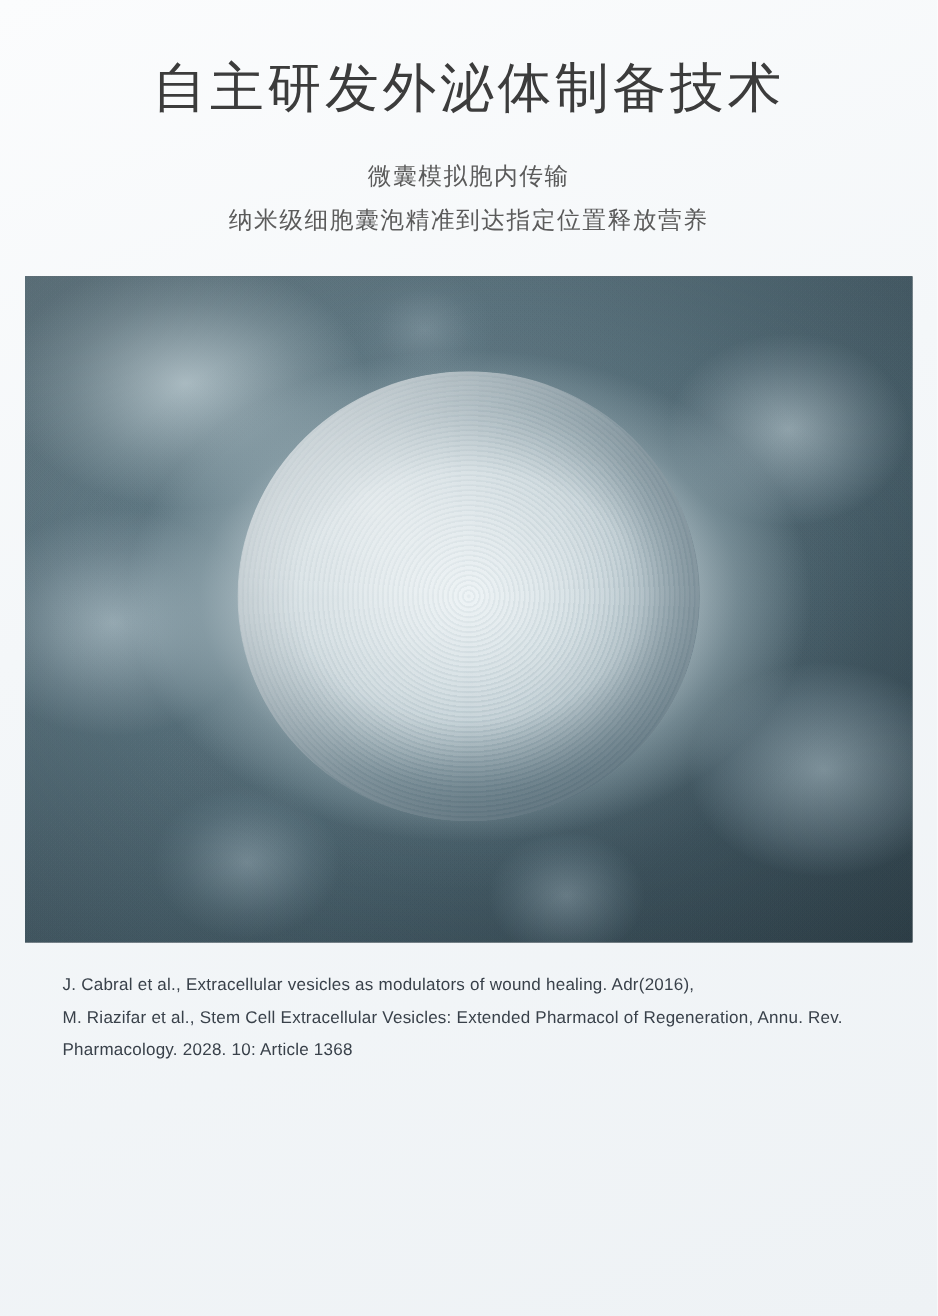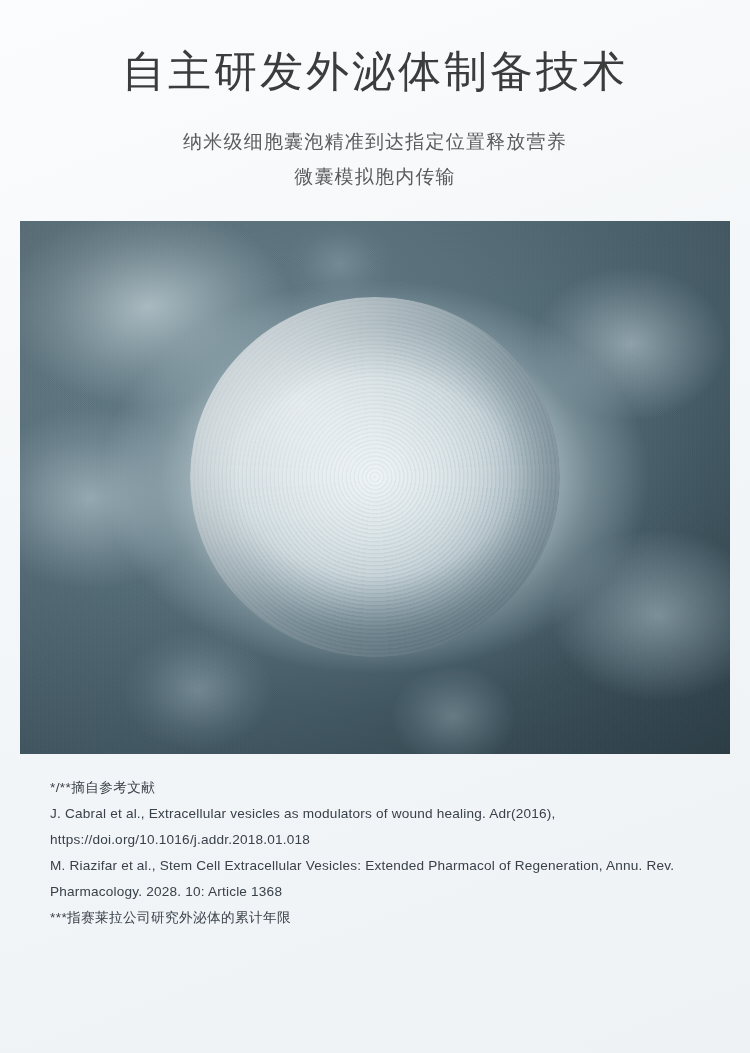--- a/index.html
+++ b/index.html
@@ -104,32 +104,29 @@
     letter-spacing: 0.4px;
   }
 </style>
 </head>
 <body>
 
 <div class="page">
 
   <div class="header">
     <h1 class="main-title">自主研发外泌体制备技术</h1>
+    <p class="sub-title">微囊模拟胞内传输</p>
     <p class="sub-title">纳米级细胞囊泡精准到达指定位置释放营养</p>
-    <p class="sub-title">微囊模拟胞内传输</p>
   </div>
 
   <div class="figure-wrap">
     <div class="figure"></div>
     <div class="figure-texture"></div>
     <div class="figure-vignette"></div>
   </div>
 
   <div class="refs">
-    <div class="ref-line cn">*/**摘自参考文献</div>
     <div class="ref-line">J. Cabral et al., Extracellular vesicles as modulators of wound healing. Adr(2016),</div>
-    <div class="ref-line">https://doi.org/10.1016/j.addr.2018.01.018</div>
     <div class="ref-line">M. Riazifar et al., Stem Cell Extracellular Vesicles: Extended Pharmacol of Regeneration, Annu. Rev.</div>
     <div class="ref-line">Pharmacology. 2028. 10: Article 1368</div>
-    <div class="ref-line cn">***指赛莱拉公司研究外泌体的累计年限</div>
   </div>
 
 </div>
 
 </body></html>

